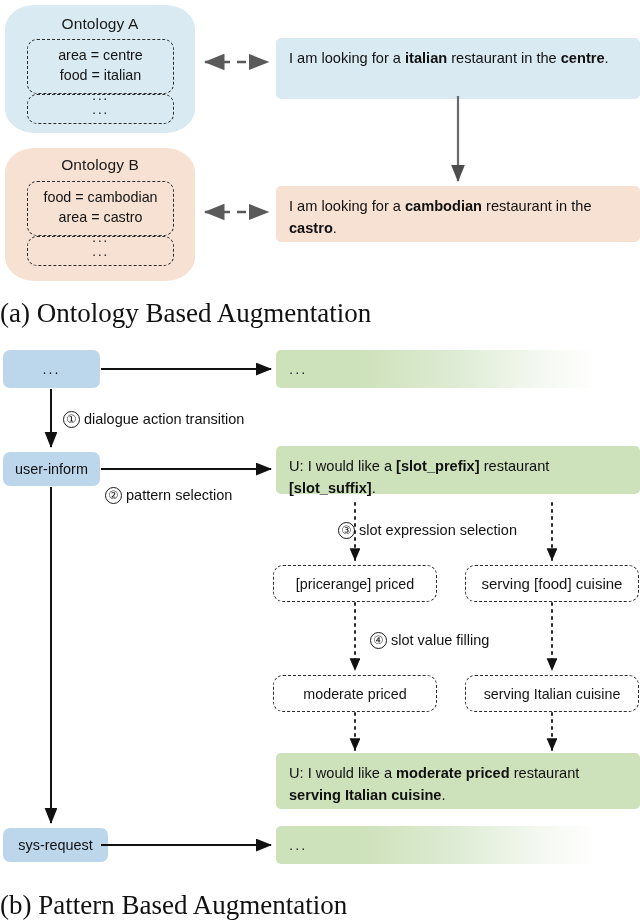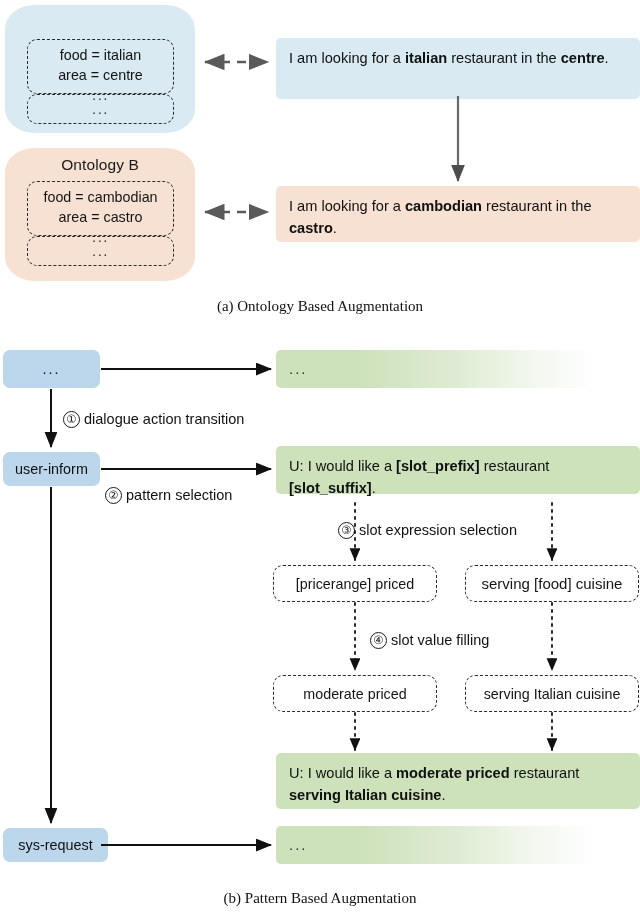--- a/index.html
+++ b/index.html
@@ -88,23 +88,22 @@
     align-items: center;
     justify-content: center;
     font-size: 14.4px;
     color: #111;
   }
 
   
   .caption {
     position: absolute;
     left: 0; right: 0;
-    text-align: center;
     font-family: "Liberation Serif", serif;
-    font-size: 15px;
+    font-size: 27px;
     color: #111;
   }
 
   
   .step {
     position: absolute;
     font-size: 14.5px;
     color: #111;
     white-space: nowrap;
   }
@@ -125,23 +124,24 @@
     position: absolute;
     left: 0; top: 0;
     width: 640px; height: 922px;
     pointer-events: none;
   }
 </style>
 </head>
 <body>
 
 <div class="ontology blue" style="left:5px; top:5px; width:190px; height:128px;">
+  <div class="ont-title" style="top:10px;">Ontology A</div>
   <div class="dashbox" style="left:22px; top:34px; width:147px; height:55px; padding-top:5px;">
+    <div class="kv">area = centre</div>
     <div class="kv">food = italian</div>
-    <div class="kv">area = centre</div>
     <div class="dots" style="margin-top:3px;">...</div>
   </div>
   <div class="dashbox" style="left:22px; top:89px; width:147px; height:30px;">
     <div class="dots" style="margin-top:7px;">...</div>
   </div>
 </div>
 
 <div class="ontology peach" style="left:5px; top:148px; width:190px; height:133px;">
   <div class="ont-title" style="top:8px;">Ontology B</div>
   <div class="dashbox" style="left:22px; top:33px; width:147px; height:55px; padding-top:5px;text-align:center;">

